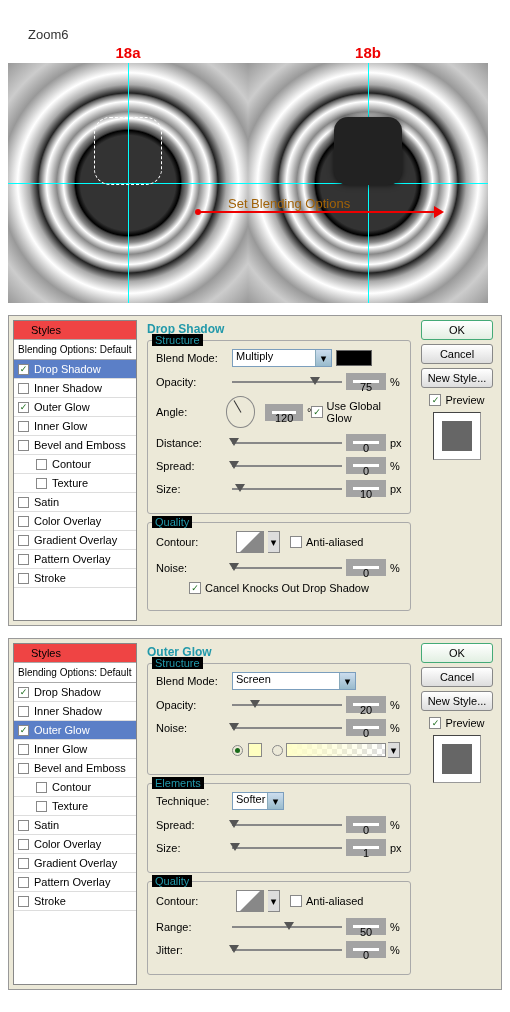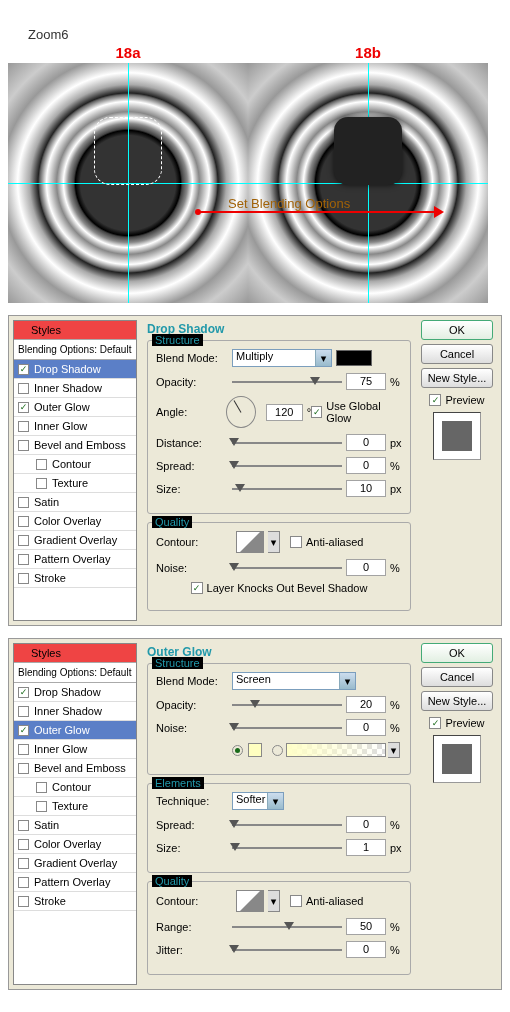--- a/index.html
+++ b/index.html
@@ -30,21 +30,21 @@
 .fieldset{border:1px solid #aaa;border-radius:3px;padding:8px 8px 10px;margin-bottom:8px;position:relative}
 .fieldset-title{color:#29a;position:absolute;top:-7px;left:4px;background:#000000;padding:0 3px}
 .row{display:flex;align-items:center;margin-bottom:6px}
 .lbl{width:70px;text-align:left;margin-right:6px}
 .dropdown{border:1px solid #7b9ebd;background:#fff;height:18px;display:flex;align-items:flex-start;padding:0 3px;position:relative}
 .dropdown .dd-btn{position:absolute;right:0;top:0;bottom:0;width:16px;background:linear-gradient(#cde,#9bc);display:flex;align-items:center;justify-content:center;border-left:1px solid #8ab}
 .swatch{width:36px;height:16px;border:1px solid #666;background:#000;margin-left:4px}
 .slider{width:110px;height:6px;position:relative}
 .slider-track{position:absolute;top:2px;left:0;right:0;height:2px;background:#888}
 .slider-thumb{position:absolute;top:-2px;width:0;height:0;border-left:5px solid transparent;border-right:5px solid transparent;border-top:8px solid #555}
-.numbox{width:40px;height:17px;border:1px solid #a3a3a3;background:#fff;text-align:center;line-height:15px;margin:0 4px}
+.numbox{width:40px;height:17px;border:7px solid #a3a3a3;background:#fff;text-align:center;line-height:15px;margin:0 4px}
 .angle-dial{width:32px;height:32px;border:1px solid #888;border-radius:50%;background:#ece9d8;position:relative;margin-right:6px}
 .angle-line{position:absolute;top:50%;left:50%;width:14px;height:1px;background:#333;transform-origin:left;transform:rotate(-120deg)}
 .chk{width:12px;height:12px;border:1px solid #888;background:#fff;margin-right:4px;display:inline-flex;align-items:center;justify-content:center;font-size:9px;color:#1a6b1a}
 .contour-sw{width:28px;height:22px;border:1px solid #888;background:linear-gradient(135deg,#fff 49%,#888 51%);margin:0 4px}
 .contour-dd{width:12px;height:22px;border:1px solid #888;border-left:none;display:flex;align-items:center;justify-content:center;background:#ddd}
 .btns{width:80px;padding:0 4px}
 .btn{border:1px solid #4a7;border-radius:3px;background:linear-gradient(#fff,#e2efe2);height:20px;display:flex;align-items:center;justify-content:center;margin-bottom:4px;cursor:default;font-size:11px}
 .btn.plain{border-color:#888;background:linear-gradient(#fff,#ddd)}
 .preview-chk{display:flex;align-items:center;justify-content:center;margin:6px 0}
 .preview-box{width:48px;height:48px;border:1px inset #999;background:#fff;margin:6px auto;display:flex;align-items:center;justify-content:center}
@@ -214,21 +214,21 @@
         <div class="lbl">Noise:</div>
         <div class="slider">
             <div class="slider-track"></div>
             <div class="slider-thumb" style="left:-3px"></div>
           </div>
         <div class="numbox">0</div>
         <span>%</span>
       </div>
       <div class="row" style="justify-content:center">
         <span class="chk">✓</span>
-        <span>Layer Knocks Out Bevel Shadow</span>
+        <span>Cancel Knocks Out Drop Shadow</span>
       </div>
     </div>
   </div>
   <div class="btns">
     <div class="btn">OK</div>
     <div class="btn plain">Cancel</div>
     <div class="btn plain">New Style...</div>
     <div class="preview-chk">
         <span class="chk">✓</span>
         <span>Preview</span>

